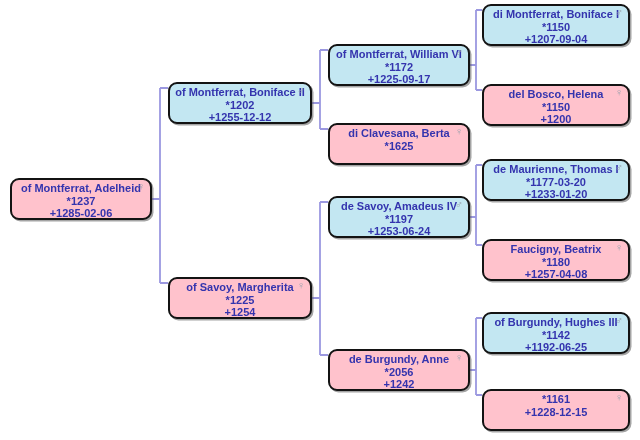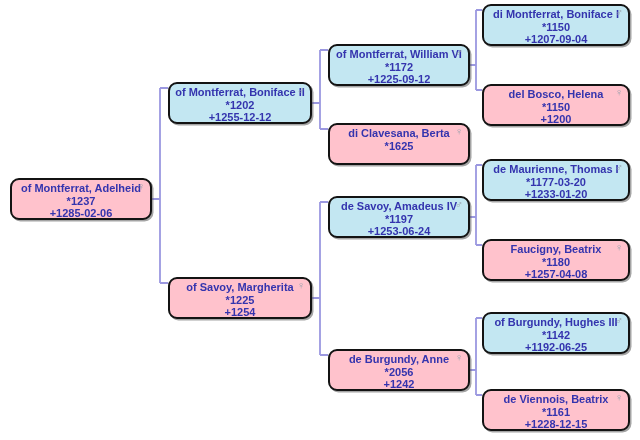--- a/index.html
+++ b/index.html
@@ -70,21 +70,21 @@
     <span class="gender">♀</span>
     <div class="line">of Savoy, Margherita</div>
     <div class="line">*1225</div>
     <div class="line">+1254</div>
   </div>
 
   <div class="person male p3">
     <span class="gender">♂</span>
     <div class="line">of Montferrat, William VI</div>
     <div class="line">*1172</div>
-    <div class="line">+1225-09-12</div>
+    <div class="line">+1225-09-17</div>
   </div>
 
   <div class="person female p4">
     <span class="gender">♀</span>
     <div class="line">di Clavesana, Berta</div>
     <div class="line">*1625</div>
   </div>
 
   <div class="person male p5">
     <span class="gender">♂</span>
@@ -130,18 +130,17 @@
 
   <div class="person male p11">
     <span class="gender">♂</span>
     <div class="line">of Burgundy, Hughes III</div>
     <div class="line">*1142</div>
     <div class="line">+1192-06-25</div>
   </div>
 
   <div class="person female p12">
     <span class="gender">♀</span>
-    <div class="line">de Viennois, Beatrix</div>
     <div class="line">*1161</div>
     <div class="line">+1228-12-15</div>
   </div>
 
 </div>
 
 </body></html>

